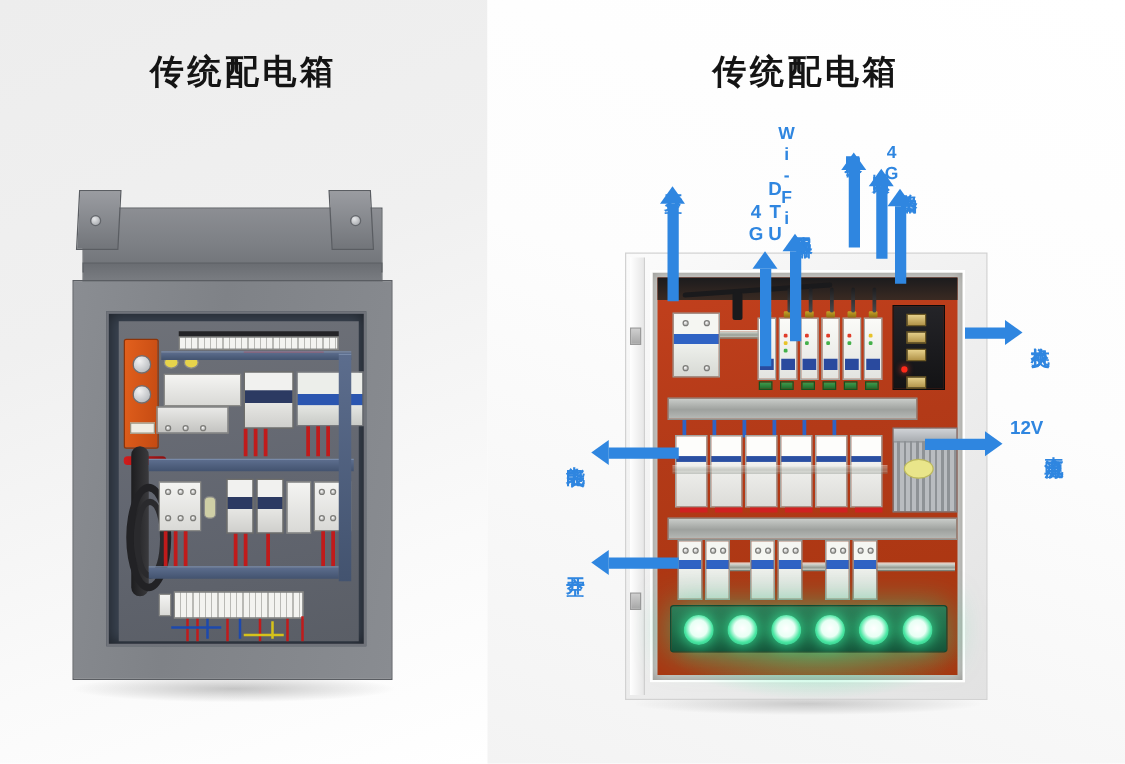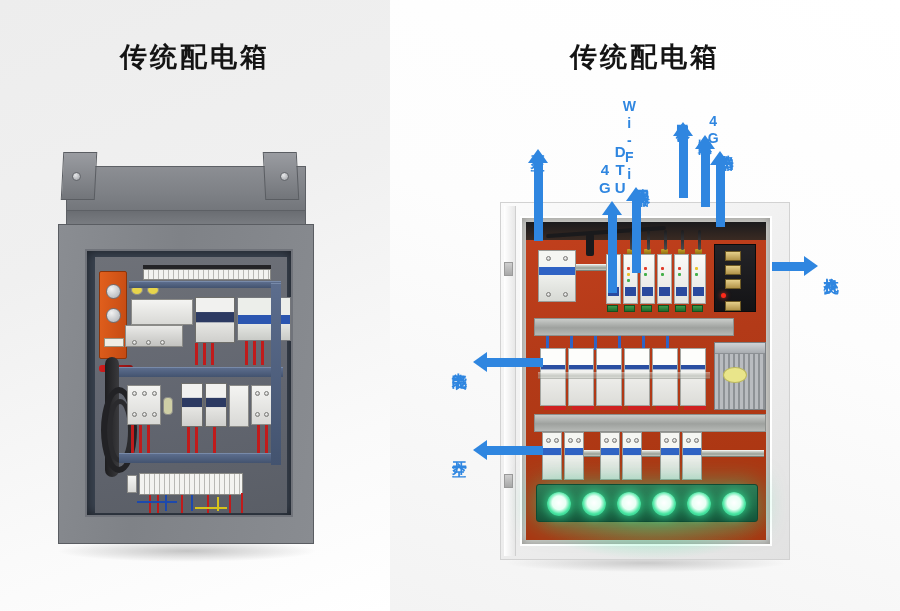--- a/index.html
+++ b/index.html
@@ -506,14 +506,22 @@
     <div class="head-left" style="margin-left:6px;"></div>
     <div class="stem-h" style="width:56px;"></div>
   </div>
 
   <div class="callout row-h" style="left:772px; top:256px;">
     <div class="stem-h" style="width:32px;"></div>
     <div class="head-right" style="margin-right:6px;"></div>
     <span class="txt-v" style="font-size:15px;">交换机</span>
   </div>
 
+  <div class="callout row-h" style="left:740px; top:345px;">
+    <div class="stem-h" style="width:48px;"></div>
+    <div class="head-right" style="margin-right:6px;"></div>
+    <div style="display:flex; flex-direction:row-reverse; align-items:flex-start;">
+      <span class="txt-v" style="font-size:15px;">直流电源</span>
+      <span style="font-size:15px; margin-top:-18px; display:block;">12V</span>
+    </div>
+  </div>
 
 </div>
 
 </body></html>

